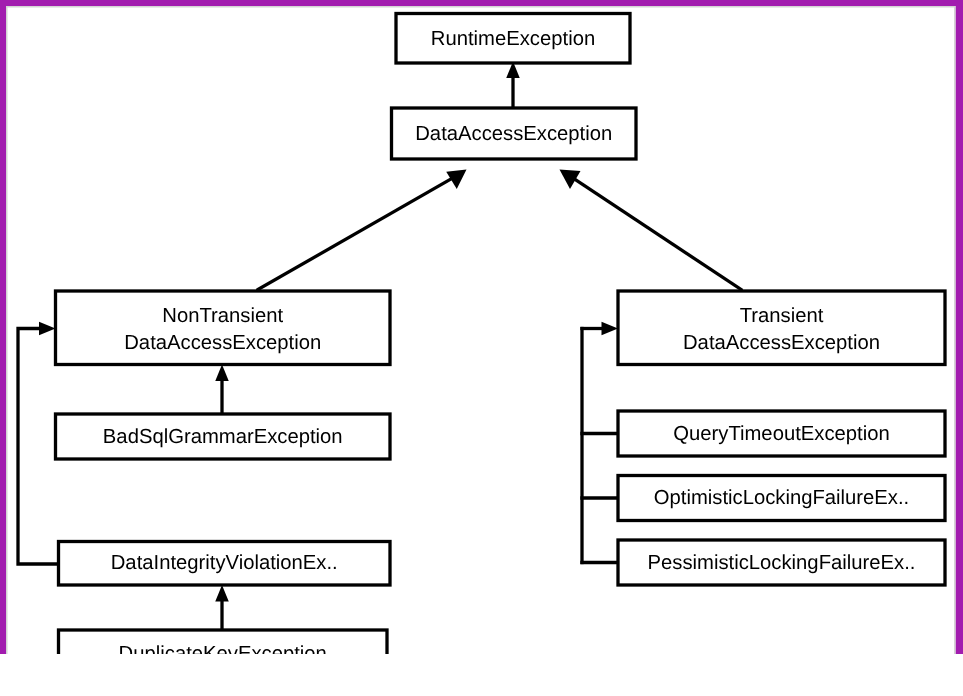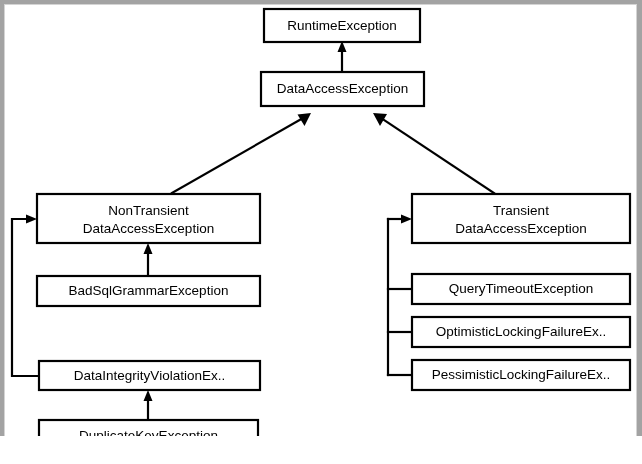--- a/index.html
+++ b/index.html
@@ -4,21 +4,21 @@
 <style>
   html, body {
     margin: 0;
     padding: 0;
     background: #ffffff;
   }
   #canvas {
     position: relative;
     width: 642px;
     height: 436px;
-    background: #a3a3a3;
+    background: #a21caf;
     font-family: "Liberation Sans", sans-serif;
     overflow: hidden;
   }
   #frame {
     position: absolute;
     left: 4px;
     top: 4px;
     width: 633px;
     height: 451px;
     border: 1px solid #d4d4d4;

